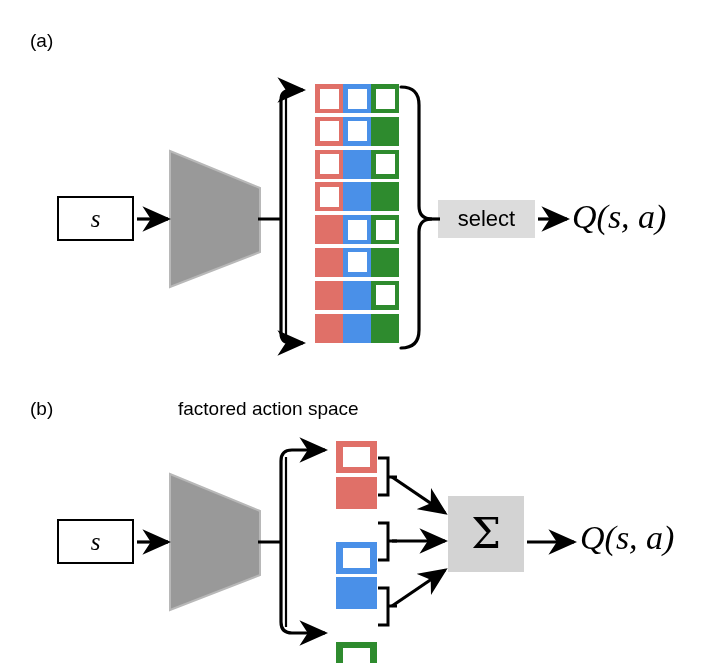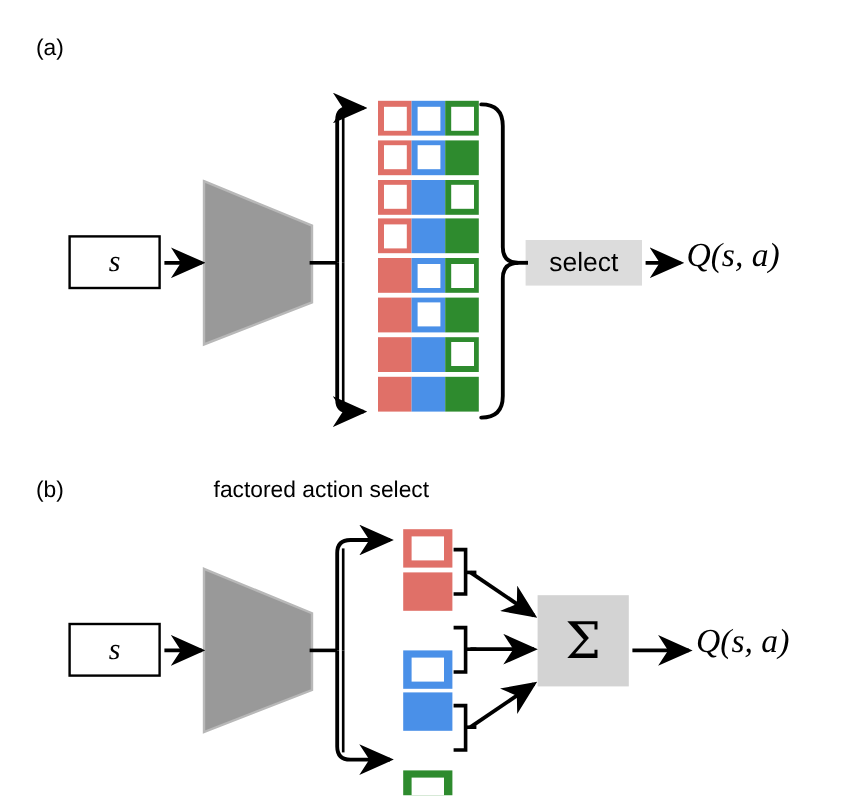--- a/index.html
+++ b/index.html
@@ -93,21 +93,21 @@
   .sum-box span {
     font-family: "DejaVu Serif", serif;
     font-size: 42px;
     color: #000;
     line-height: 1;
   }
   .qlabel {
     position: absolute;
     font-family: "Liberation Serif", serif;
     font-style: italic;
-    font-size: 28px;
+    font-size: 34px;
     color: #000;
     white-space: nowrap;
   }
   .factored-col {
     position: absolute;
     display: flex;
     flex-direction: column;
   }
   .fgroup {
     display: flex;
@@ -206,21 +206,21 @@
       </div>
     </div>
 
   <div class="select-box" style="left:438px; top:200px; width:97px; height:38px;">
     <span>select</span>
   </div>
 
   <div class="qlabel" style="left:572px; top:198px;">Q(s, a)</div>
 
   <div class="panel-tag" style="left:30px; top:398px;">(b)</div>
-  <div class="panel-title" style="left:178px; top:398px;">factored action select</div>
+  <div class="panel-title" style="left:178px; top:398px;">factored action space</div>
 
   <div class="state-box" style="left:57px; top:519px; width:77px; height:45px;">
     <span>s</span>
   </div>
 
   <div class="trapezoid" style="left:167px; top:471px; width:96px; height:142px;">
     <svg width="96" height="142" viewBox="0 0 96 142">
       <polygon points="3,3 93,40 93,104 3,139" fill="#999999" stroke="#b8b8b8" stroke-width="2"></polygon>
     </svg>
   </div>

